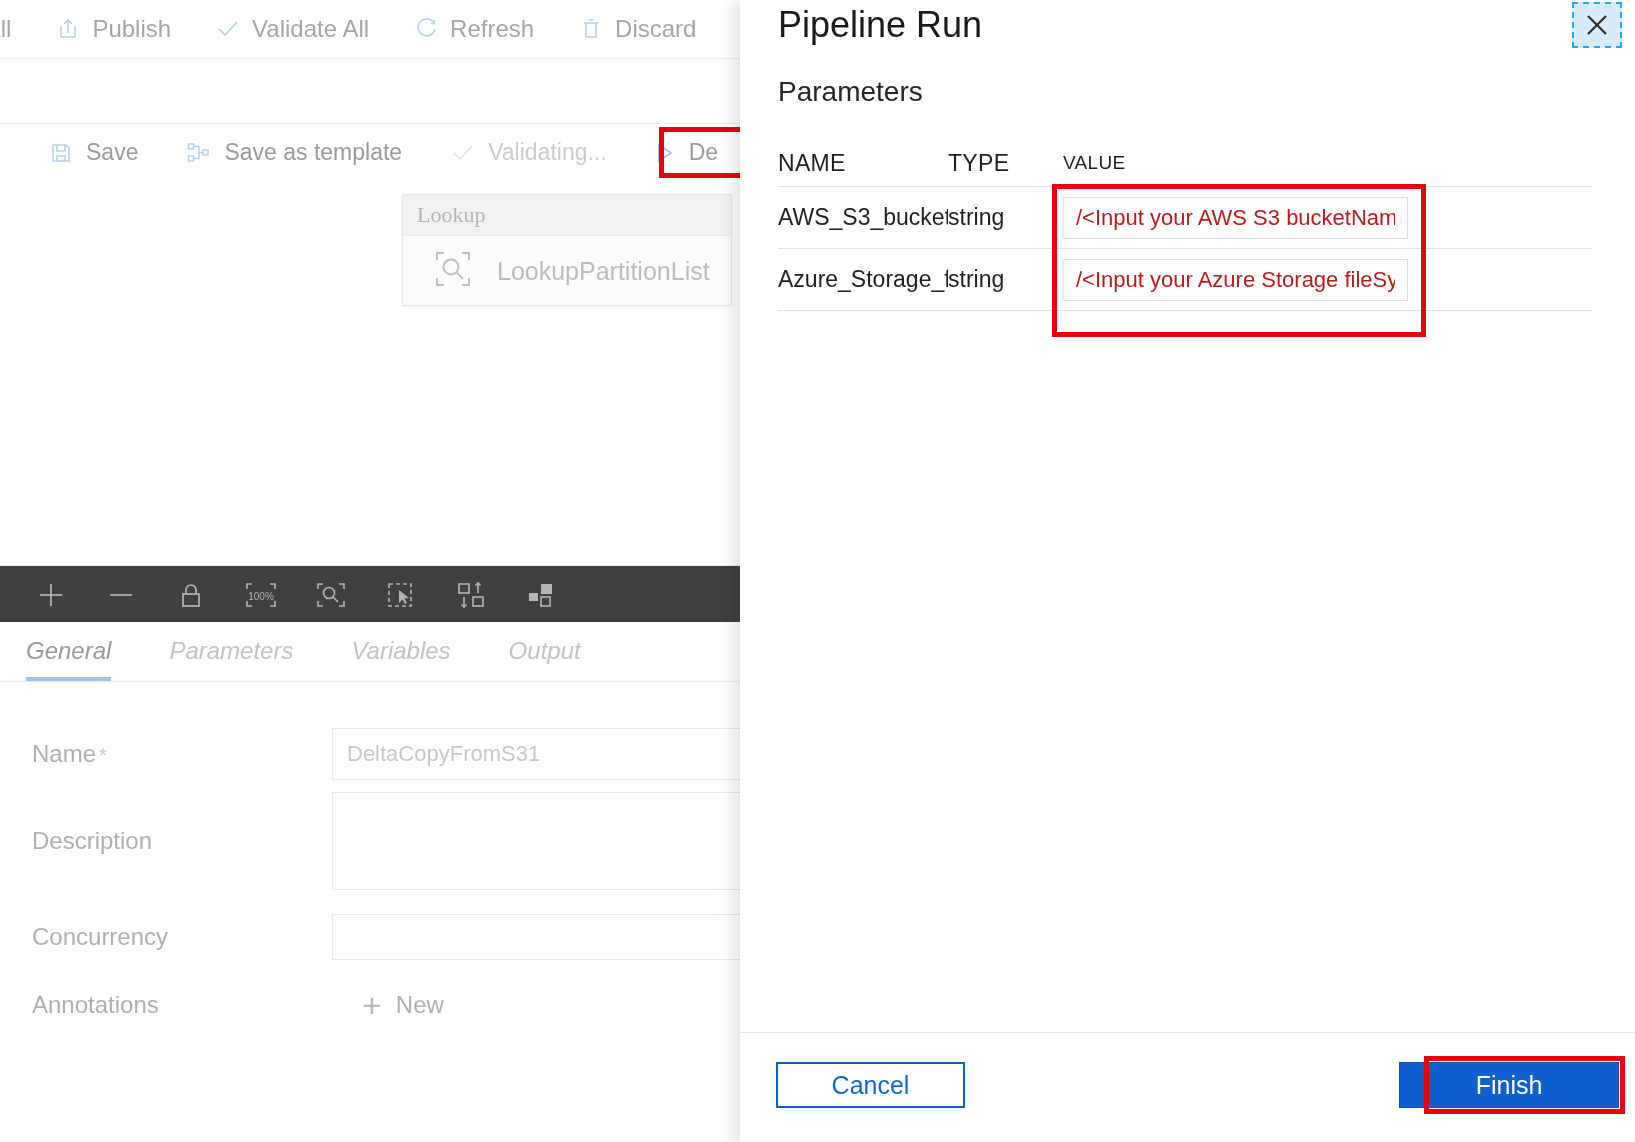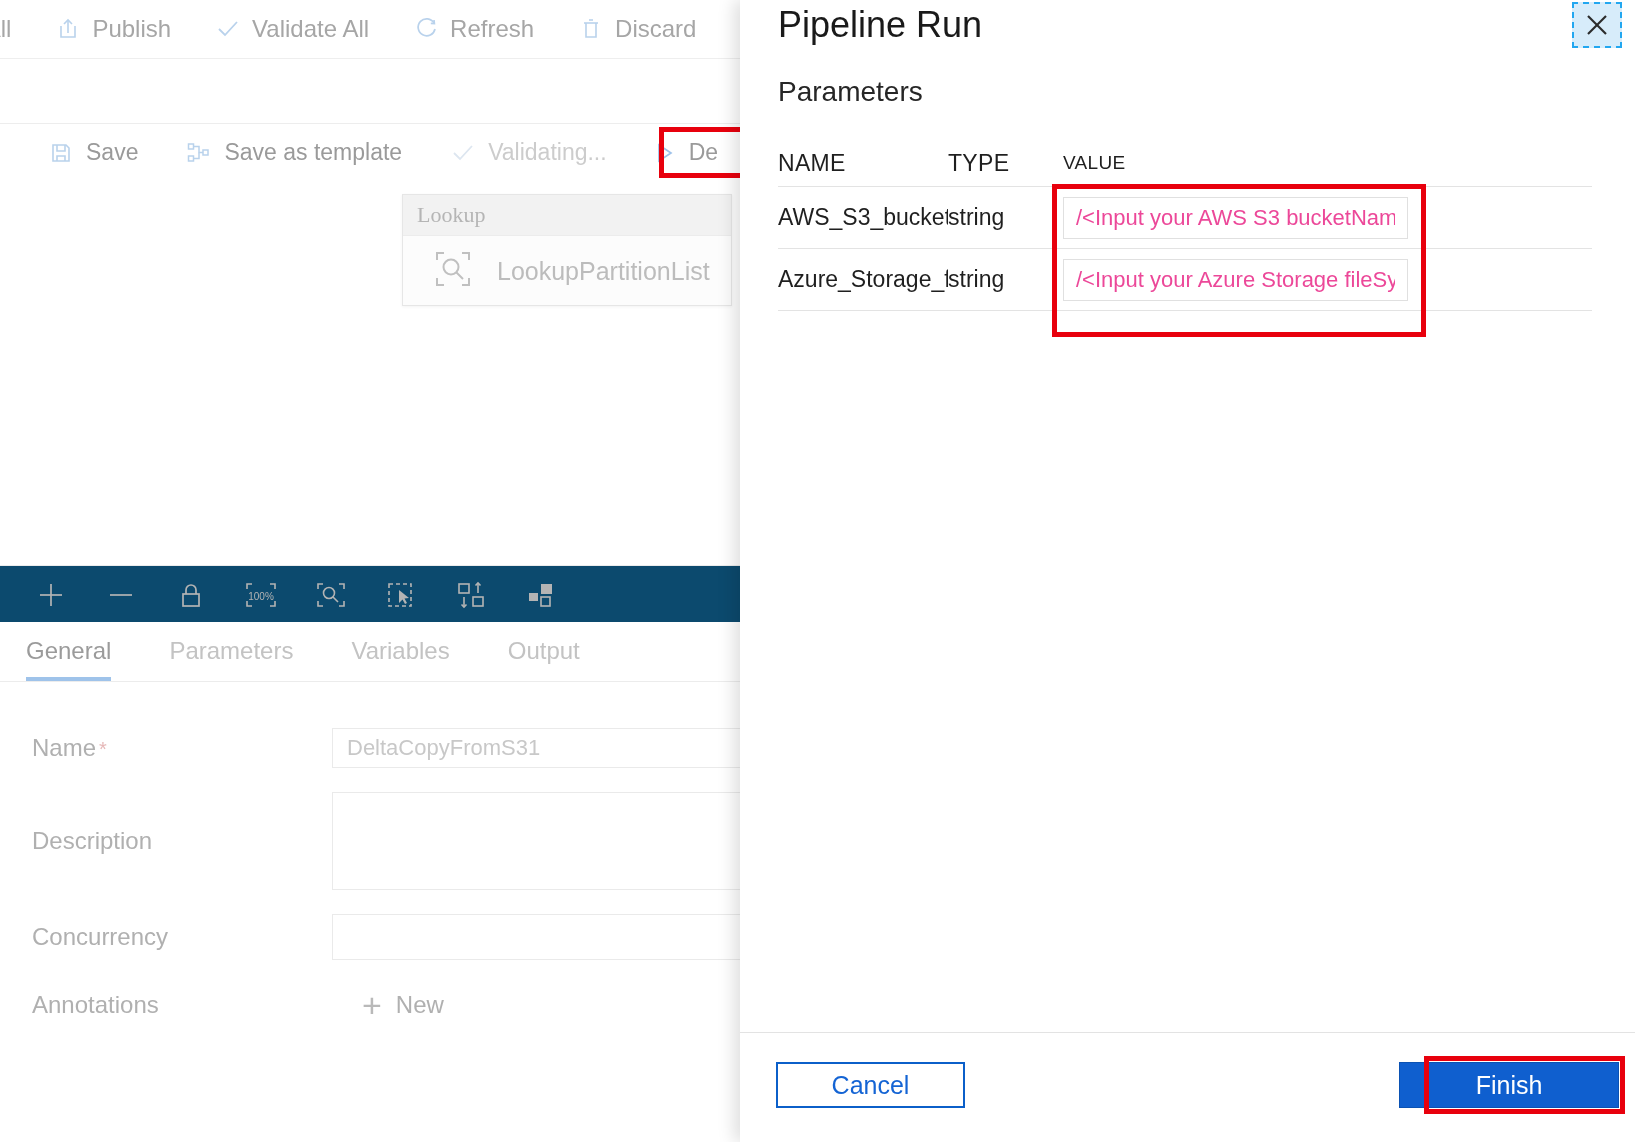--- a/index.html
+++ b/index.html
@@ -134,21 +134,21 @@
     font-size: 25px;
   }
 
   
   .canvas-tools {
     position: absolute;
     left: 0; top: 565px;
     width: 740px; height: 57px;
     border-top: 1px solid #ececec;
     border-bottom: 2px solid #0ea5e9;
-    background: #0c4a6e;
+    background: #404040;
     display: flex;
     align-items: center;
   }
   .canvas-tools .ct {
     width: 70px;
     display: flex;
     align-items: center;
     justify-content: center;
     color: #b4b4b4;
     cursor: pointer;
@@ -167,20 +167,21 @@
     box-sizing: border-box;
   }
   .prop-tabs .tab {
     font-size: 24px;
     color: #c3c3c3;
     padding: 0 0 12px 0;
     margin-left: 58px;
     cursor: pointer;
     border-bottom: 4px solid transparent;
     white-space: nowrap;
+    font-style: italic;
   }
   .prop-tabs .tab:first-child { margin-left: 26px; }
   .prop-tabs .tab.active {
     color: #9b9b9b;
     border-bottom-color: #9fc3ea;
   }
 
   
   .prop-form {
     position: absolute;
@@ -204,21 +205,21 @@
     border: 1px solid #eaeaea;
     background: #ffffff;
     box-sizing: border-box;
     font-family: "Liberation Sans", sans-serif;
     font-size: 22px;
     color: #c8c8c8;
     padding: 0 14px;
     outline: none;
   }
   #row-name { left: 32px; top: 46px; }
-  #row-name .form-input { width: 460px; height: 40px; }
+  #row-name .form-input { width: 460px; height: 52px; }
   #row-desc { left: 32px; top: 110px; }
   #row-desc .form-input { width: 460px; height: 98px; padding-top: 10px; resize: none; }
   #row-conc { left: 32px; top: 232px; }
   #row-conc .form-input { width: 460px; height: 46px; }
   #row-annot { left: 32px; top: 306px; }
   .annot-new {
     display: flex;
     align-items: center;
     gap: 14px;
     color: #b0b0b0;
@@ -311,21 +312,21 @@
     white-space: nowrap;
   }
   .c-value { flex: 1; }
   .param-input {
     width: 345px;
     height: 42px;
     border: 1px solid #e0e0e0;
     box-sizing: border-box;
     font-family: "Liberation Sans", sans-serif;
     font-size: 22px;
-    color: #ec4899;
+    color: #b91c1c;
     padding: 0 12px;
     background: #ffffff;
     outline: none;
   }
   .param-input::placeholder { color: #6e6e6e; opacity: 1; }
 
   
   .hl-values {
     position: absolute;
     left: 1052px; top: 184px;

